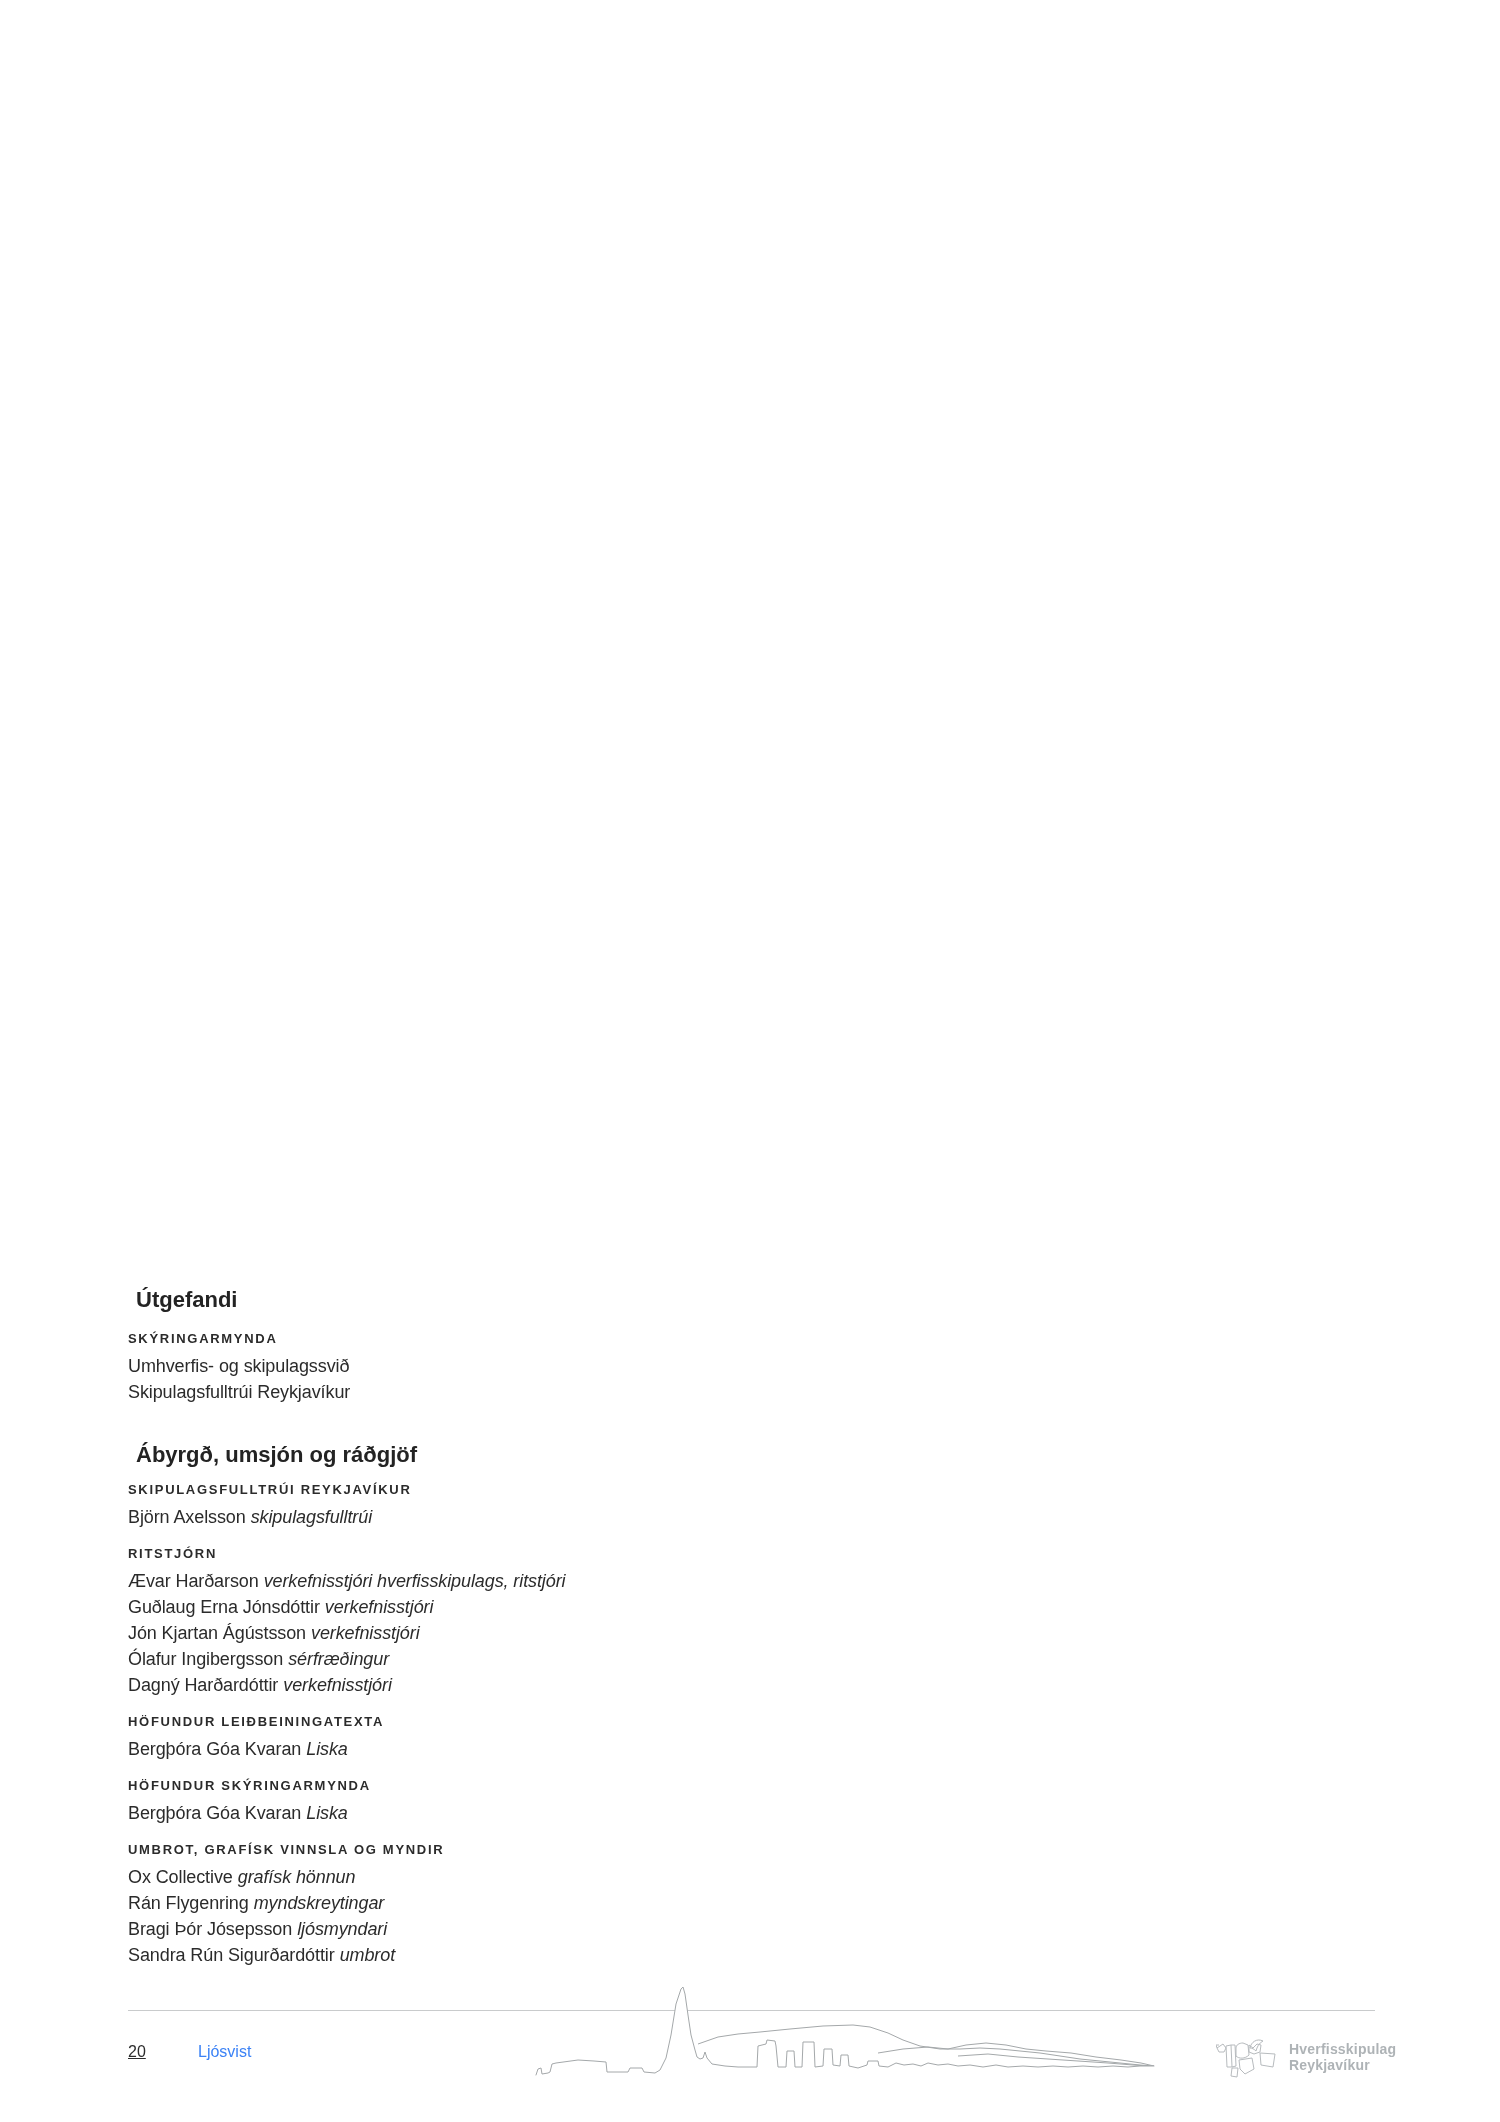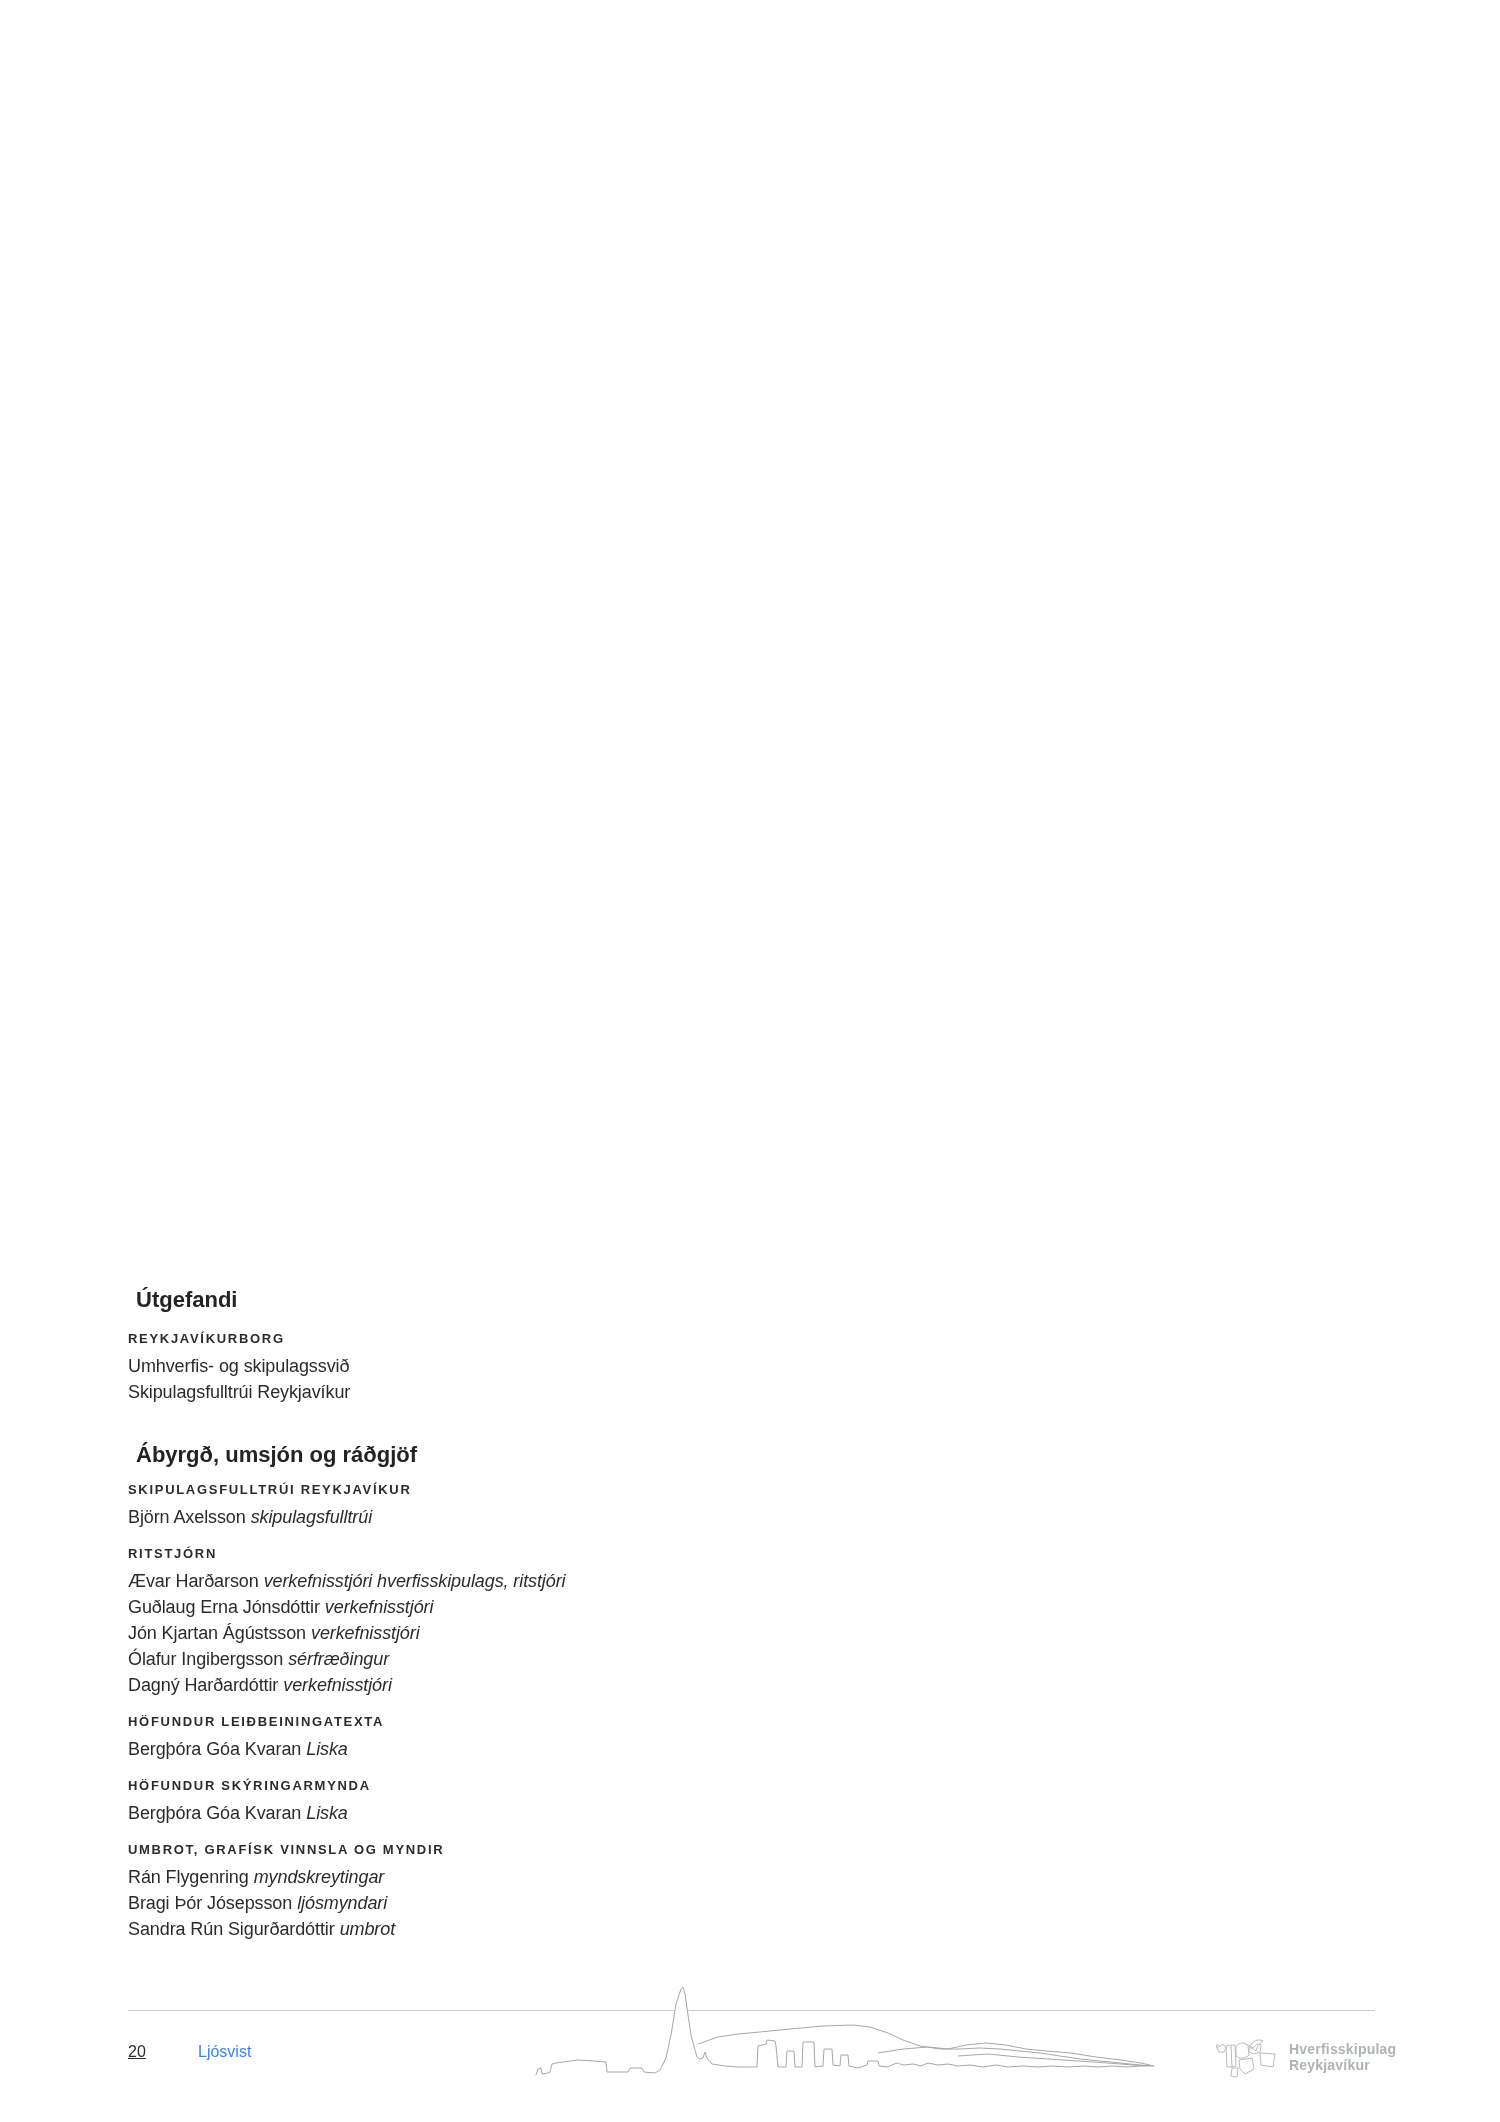--- a/index.html
+++ b/index.html
@@ -88,21 +88,21 @@
     color: #aeb3b6;
   }
 </style>
 </head>
 <body>
 
 <div id="content">
 
   <section id="publisher-section">
     <h2 class="section-heading">Útgefandi</h2>
-    <div class="credit-label">REYKJAVÍKURBORG</div>
+    <div class="credit-label">SKÝRINGARMYNDA</div>
     <div class="credit-line">Umhverfis- og skipulagssvið</div>
     <div class="credit-line">Skipulagsfulltrúi Reykjavíkur</div>
   </section>
 
   <section id="credits-section">
     <h2 class="section-heading">Ábyrgð, umsjón og ráðgjöf</h2>
 
     <div class="credit-group">
       <div class="credit-label">SKIPULAGSFULLTRÚI REYKJAVÍKUR</div>
       <div class="credit-line"><span>Björn Axelsson</span><span class="credit-role">skipulagsfulltrúi</span></div>
@@ -122,20 +122,21 @@
       <div class="credit-line"><span>Bergþóra Góa Kvaran</span><span class="credit-role">Liska</span></div>
     </div>
 
     <div class="credit-group">
       <div class="credit-label">HÖFUNDUR SKÝRINGARMYNDA</div>
       <div class="credit-line"><span>Bergþóra Góa Kvaran</span><span class="credit-role">Liska</span></div>
     </div>
 
     <div class="credit-group">
       <div class="credit-label">UMBROT, GRAFÍSK VINNSLA OG MYNDIR</div>
+      <div class="credit-line"><span>Ox Collective</span><span class="credit-role">grafísk hönnun</span></div>
       <div class="credit-line"><span>Rán Flygenring</span><span class="credit-role">myndskreytingar</span></div>
       <div class="credit-line"><span>Bragi Þór Jósepsson</span><span class="credit-role">ljósmyndari</span></div>
       <div class="credit-line"><span>Sandra Rún Sigurðardóttir</span><span class="credit-role">umbrot</span></div>
     </div>
   </section>
 </div>
 
 <div id="footer-rule"></div>
 
 <svg id="skyline" viewBox="0 0 632 96" fill="none" xmlns="http://www.w3.org/2000/svg">

